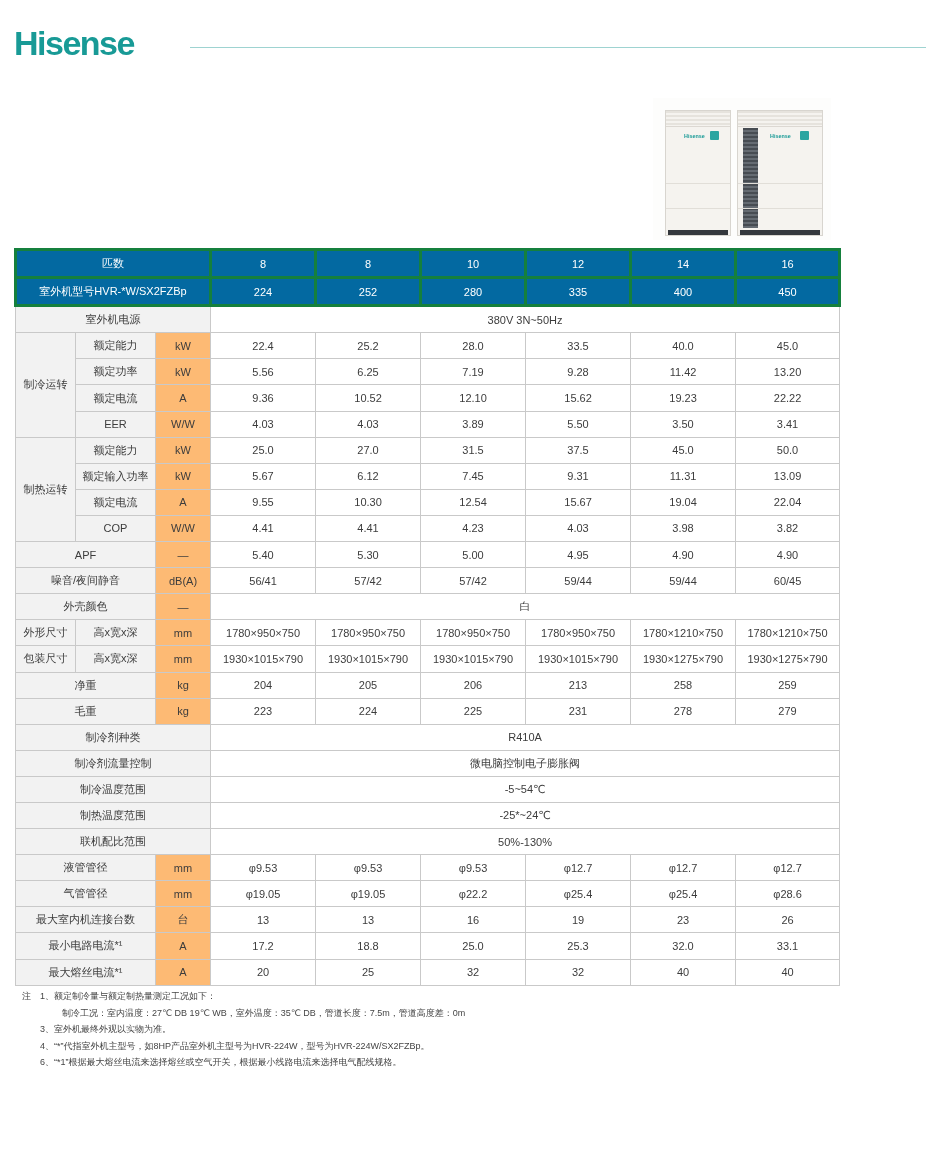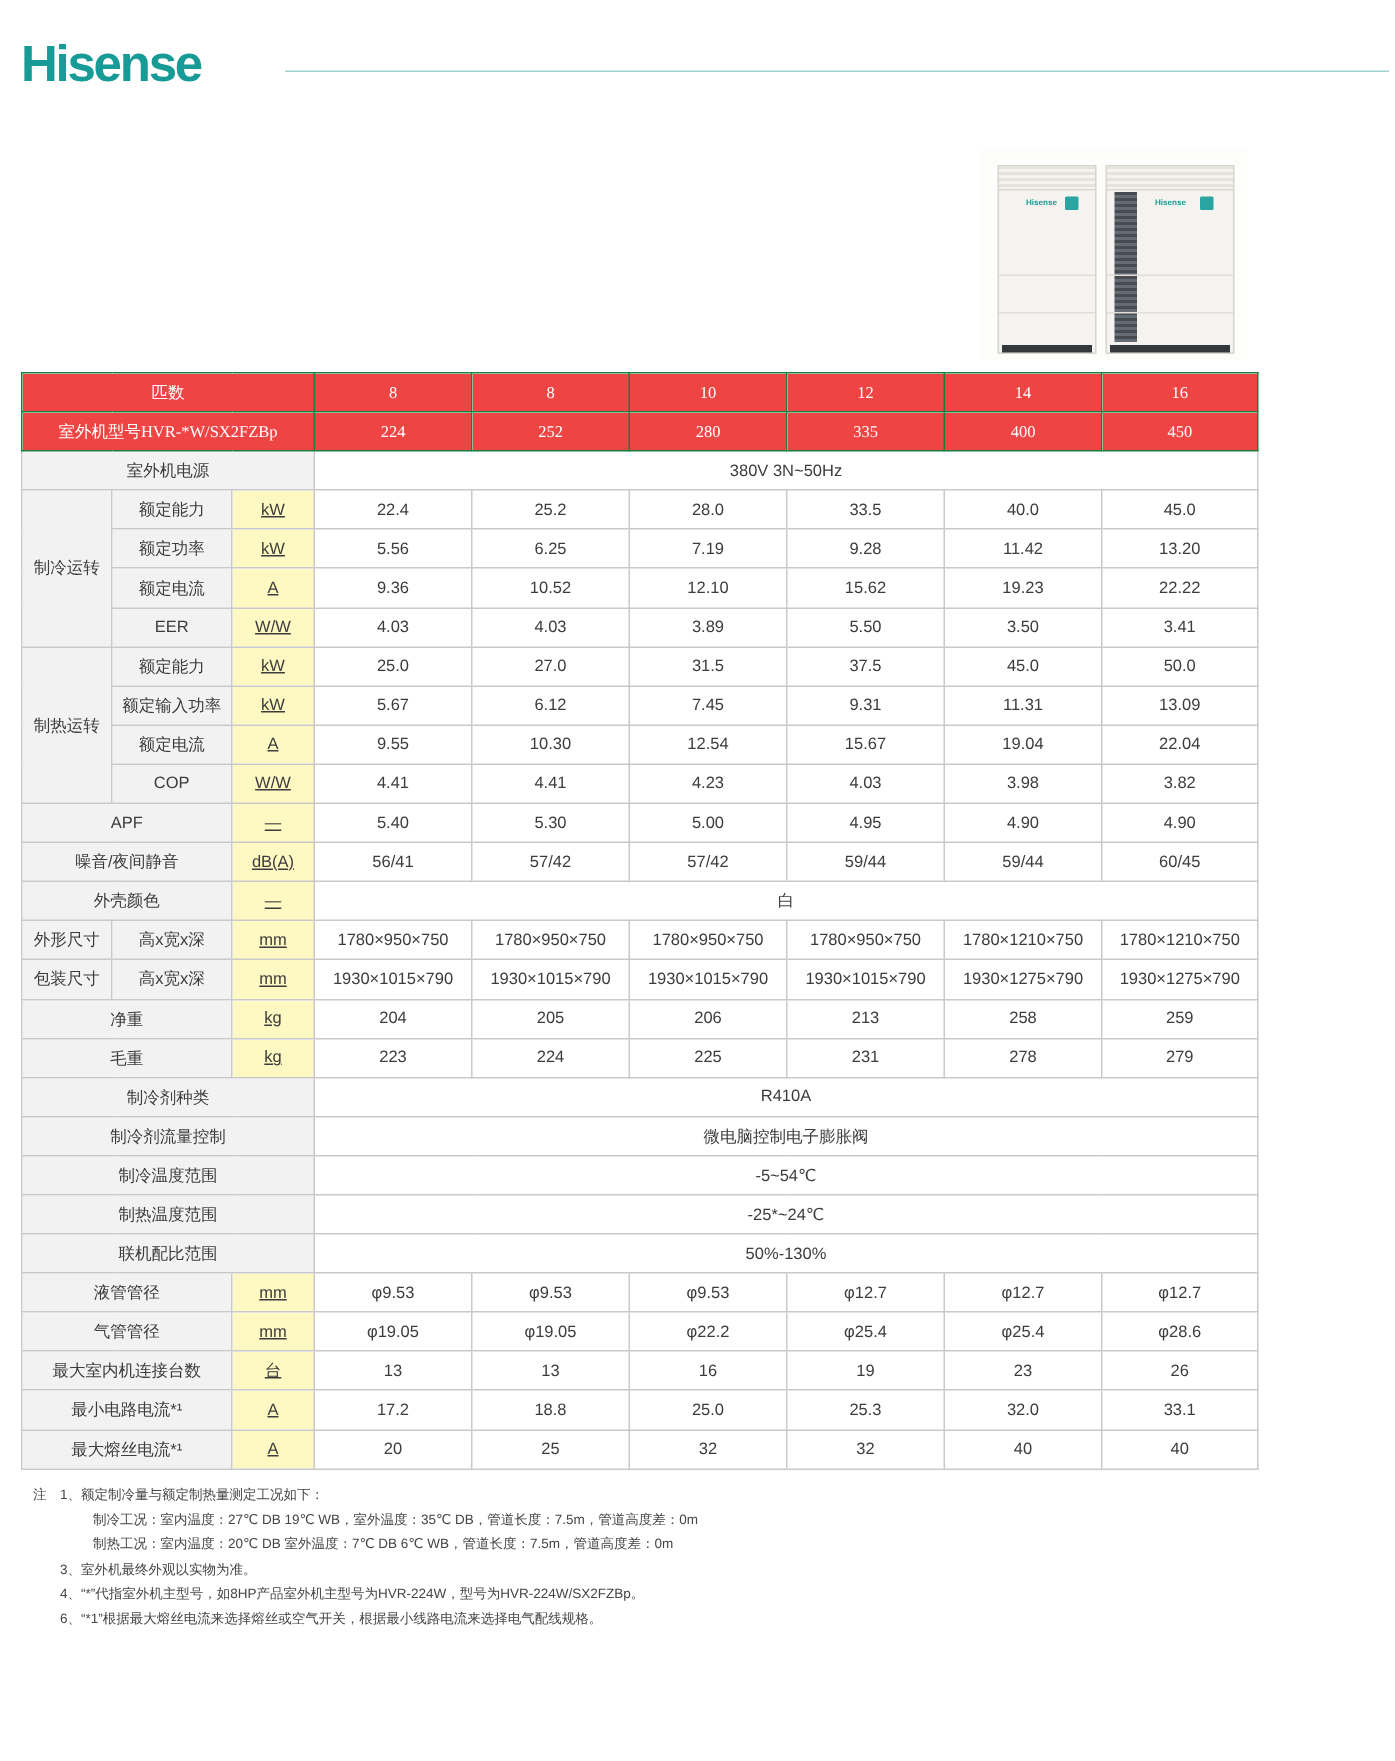--- a/index.html
+++ b/index.html
@@ -39,24 +39,24 @@
   
   table.spec{
     position:absolute;left:14px;top:248px;width:824px;
     border-collapse:collapse;table-layout:fixed;
   }
   table.spec td{
     border:1px solid #c9c9c9;height:25.1px;text-align:center;vertical-align:middle;
     font-size:11px;color:#3c3c3c;padding:0 2px;overflow:hidden;white-space:nowrap;
   }
   table.spec tr.head td{
-    background:#ef4444;color:#ffffff;border:1px solid #15803d;font-size:11px;font-family:Liberation Serif, serif;
+    background:#0369a1;color:#ffffff;border:3px solid #15803d;font-size:11px;
   }
   table.spec td.l{background:#f2f2f2;}
-  table.spec td.u{background:#fef9c3;text-decoration:underline;}
+  table.spec td.u{background:#fdba74;}
   table.spec td.v{background:#ffffff;}
   
   .footnotes{
     position:absolute;left:22px;top:988px;width:906px;
     font-size:9px;line-height:16.5px;color:#454545;
   }
   .fn-marker{display:inline-block;width:18px;}
   .fn-num{padding-left:18px;}
   .fn-sub{padding-left:40px;}
 </style>
@@ -341,17 +341,16 @@
         <td class="v">40</td>
       </tr>
     </tbody>
 </table>
 
 <div class="footnotes">
   <div>
     <span class="fn-marker">注</span><span>1、额定制冷量与额定制热量测定工况如下：</span>
   </div>
   <div class="fn-sub">制冷工况：室内温度：27℃ DB 19℃ WB，室外温度：35℃ DB，管道长度：7.5m，管道高度差：0m</div>
-  <div class="fn-sub">制热工况：室内温度：20℃ DB 室外温度：7℃ DB 6℃ WB，管道长度：7.5m，管道高度差：0m</div>
   <div class="fn-num">3、室外机最终外观以实物为准。</div>
   <div class="fn-num">4、“*”代指室外机主型号，如8HP产品室外机主型号为HVR-224W，型号为HVR-224W/SX2FZBp。</div>
   <div class="fn-num">6、“*1”根据最大熔丝电流来选择熔丝或空气开关，根据最小线路电流来选择电气配线规格。</div>
 </div>
 
 </body></html>

